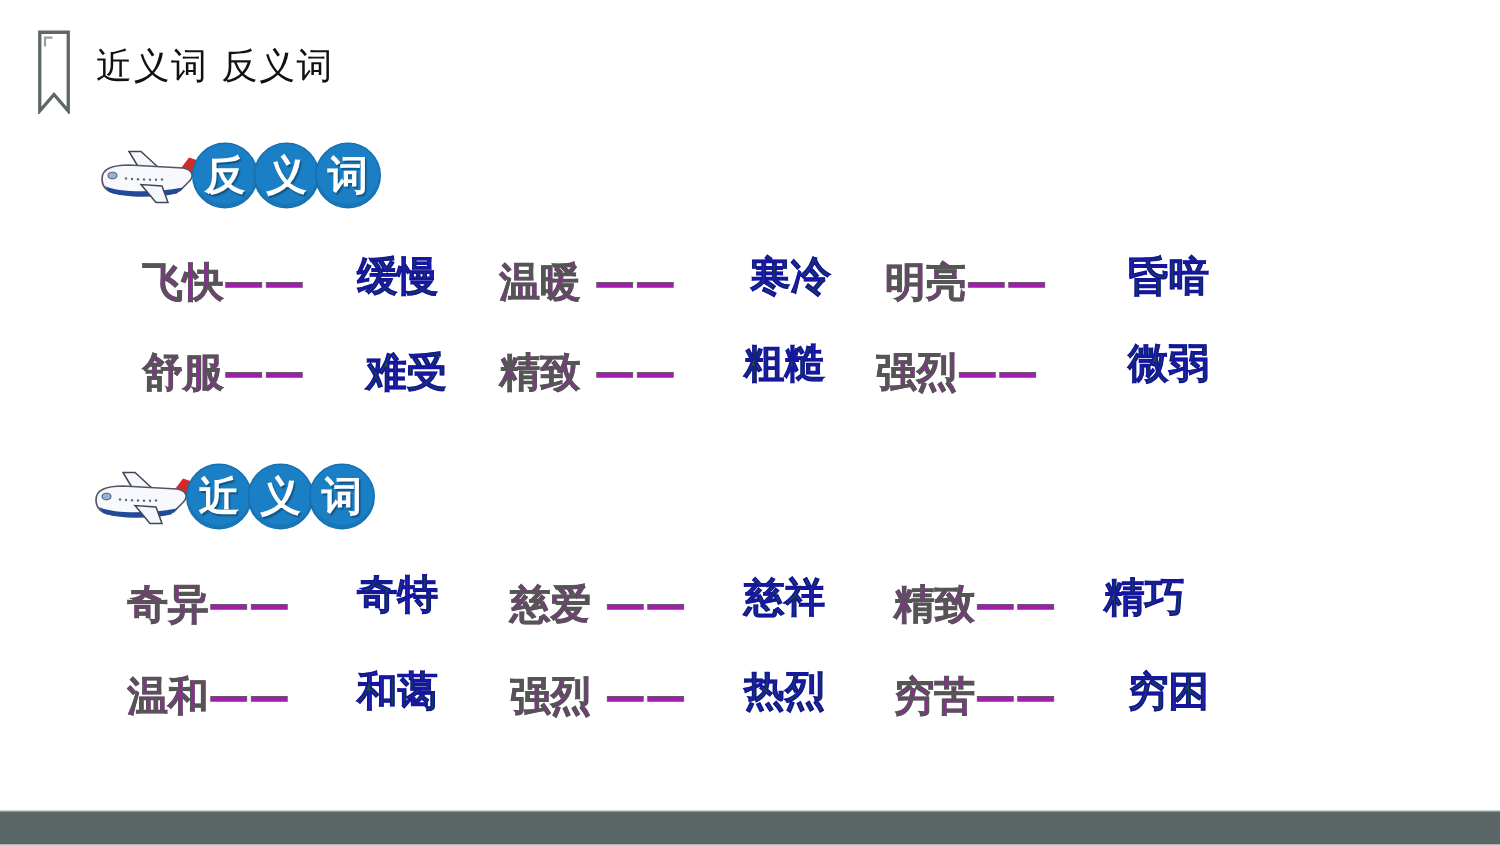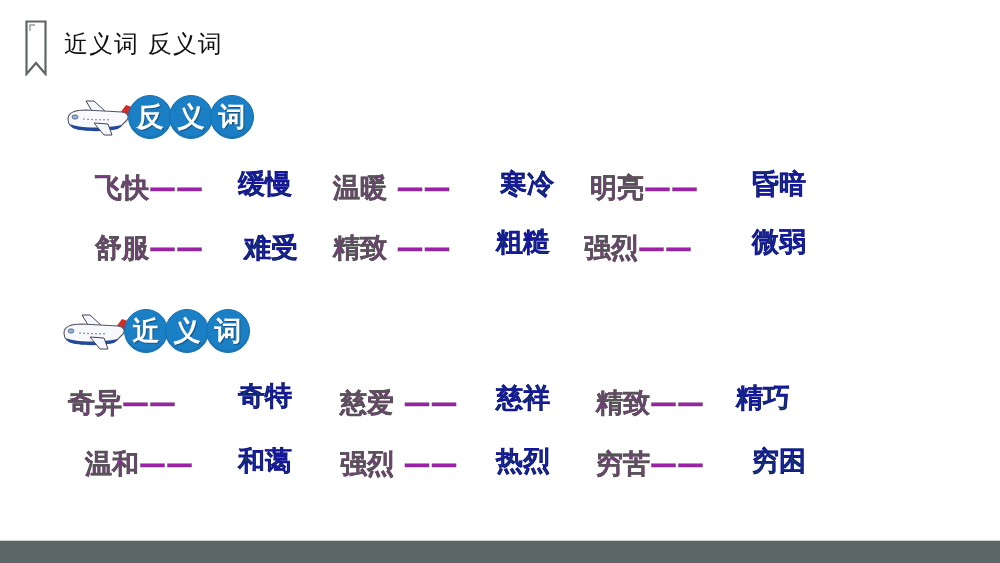--- a/index.html
+++ b/index.html
@@ -104,21 +104,21 @@
       </g>
   </svg>
   <div class="circles">
     <div class="circle">近</div>
     <div class="circle">义</div>
     <div class="circle">词</div>
   </div>
 </div>
 
 <div class="row" style="left:0; top:0;">
-  <span class="term" style="left:68px; top:385px;">奇异——</span>
+  <span class="term" style="left:85px; top:385px;">奇异——</span>
   <span class="answer" style="left:238px; top:378px;">奇特</span>
   <span class="term" style="left:340px; top:385px;">慈爱 ——</span>
   <span class="answer" style="left:496px; top:380px;">慈祥</span>
   <span class="term" style="left:596px; top:385px;">精致——</span>
   <span class="answer" style="left:736px; top:380px;text-align:right;">精巧</span>
 
   <span class="term" style="left:85px; top:446px;">温和——</span>
   <span class="answer" style="left:238px; top:443px;">和蔼</span>
   <span class="term" style="left:340px; top:446px;">强烈 ——</span>
   <span class="answer" style="left:496px; top:443px;">热烈</span>

